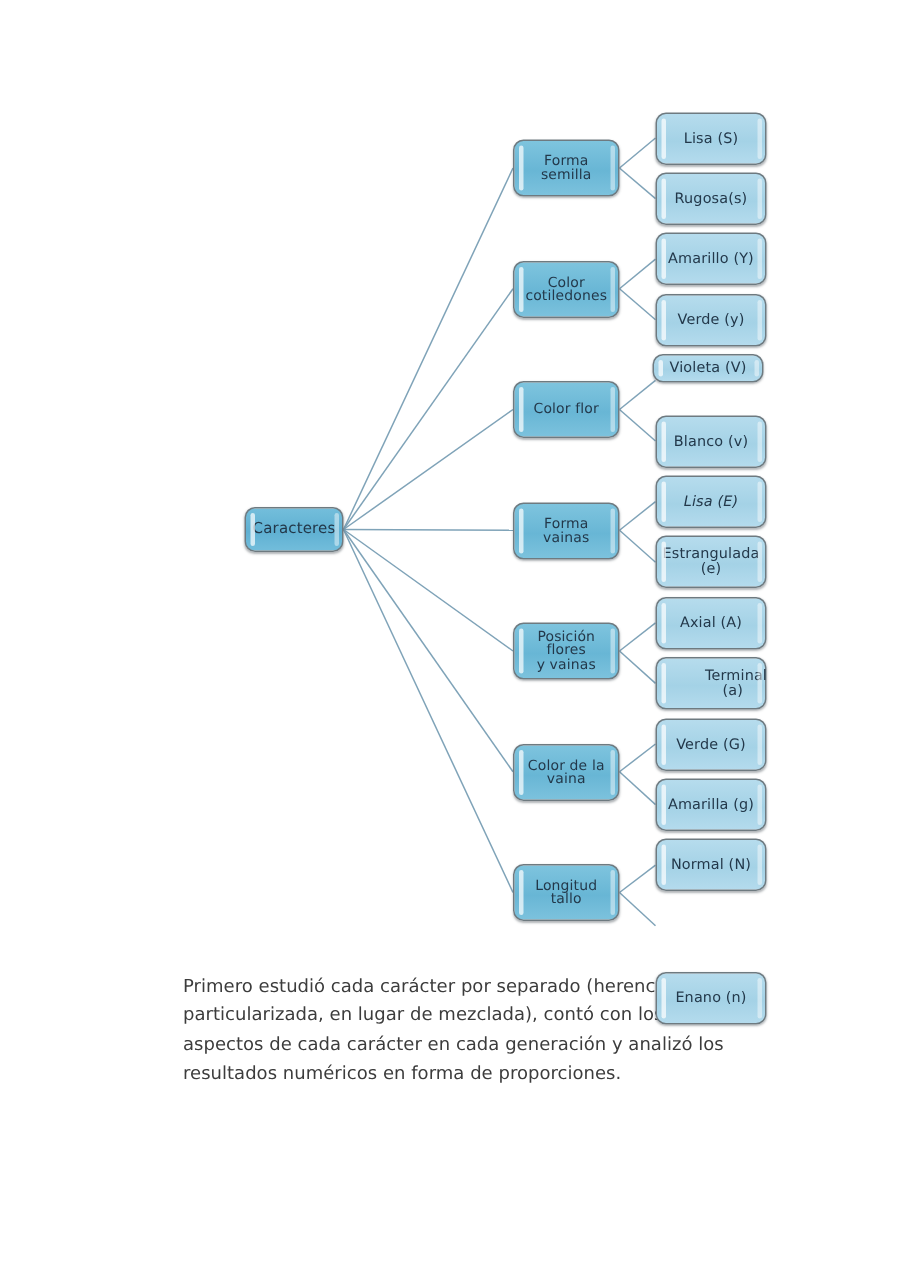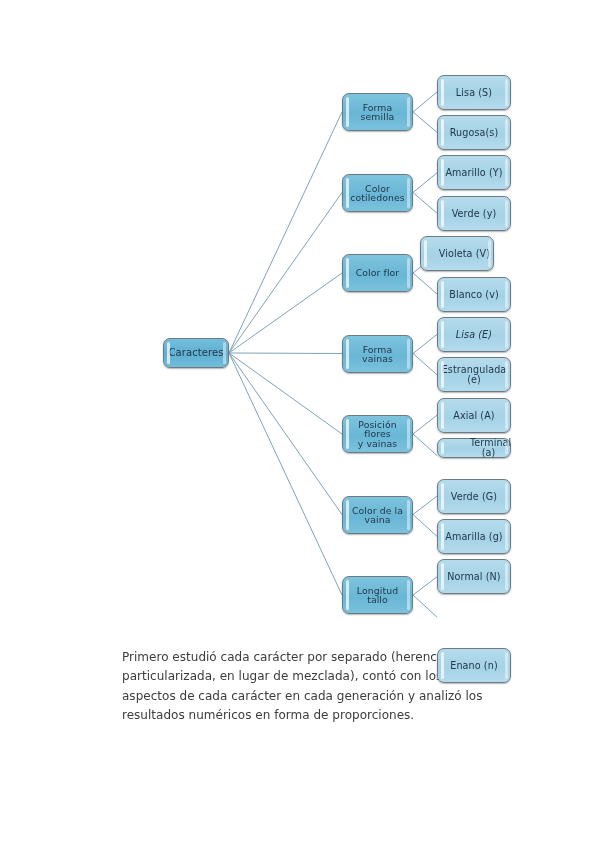--- a/index.html
+++ b/index.html
@@ -161,21 +161,21 @@
         </div>
         <div class="node node-leaf" style="left: 437px; top: 155px; width: 74px; height: 35px;">
           <span class="txt">Amarillo (Y)</span>
         </div>
         <div class="node node-leaf" style="left: 437px; top: 196px; width: 74px; height: 35px;">
           <span class="txt">Verde (y)</span>
         </div>
         <div class="node node-l2" style="left: 342px; top: 254px; width: 71px; height: 38px;">
           <span class="txt">Color flor</span>
         </div>
-        <div class="node node-leaf" style="left: 420px; top: 236px; width: 74px; height: 35px; text-align: right;">
+        <div class="node node-leaf" style="left: 435px; top: 236px; width: 74px; height: 19px;">
           <span class="txt">Violeta (V)</span>
         </div>
         <div class="node node-leaf" style="left: 437px; top: 277px; width: 74px; height: 35px;">
           <span class="txt">Blanco (v)</span>
         </div>
         <div class="node node-l2" style="left: 342px; top: 335px; width: 71px; height: 38px;">
           <span class="txt">Forma vainas</span>
         </div>
         <div class="node node-leaf" style="left: 437px; top: 317px; width: 74px; height: 35px; font-style: italic;">
           <span class="txt">Lisa (E)</span>
@@ -184,21 +184,21 @@
           <span class="txt">Estrangulada
 (e)</span>
         </div>
         <div class="node node-l2" style="left: 342px; top: 415px; width: 71px; height: 38px;">
           <span class="txt">Posición flores
 y vainas</span>
         </div>
         <div class="node node-leaf" style="left: 437px; top: 398px; width: 74px; height: 35px;">
           <span class="txt">Axial (A)</span>
         </div>
-        <div class="node node-leaf" style="left: 437px; top: 438px; width: 74px; height: 20px; padding-left: 29px;">
+        <div class="node node-leaf" style="left: 437px; top: 438px; width: 74px; height: 35px; padding-left: 29px;">
           <span class="txt">Terminal (a)</span>
         </div>
         <div class="node node-l2" style="left: 342px; top: 496px; width: 71px; height: 38px;">
           <span class="txt">Color de la
 vaina</span>
         </div>
         <div class="node node-leaf" style="left: 437px; top: 479px; width: 74px; height: 35px;">
           <span class="txt">Verde (G)</span>
         </div>
         <div class="node node-leaf" style="left: 437px; top: 519px; width: 74px; height: 35px;">

